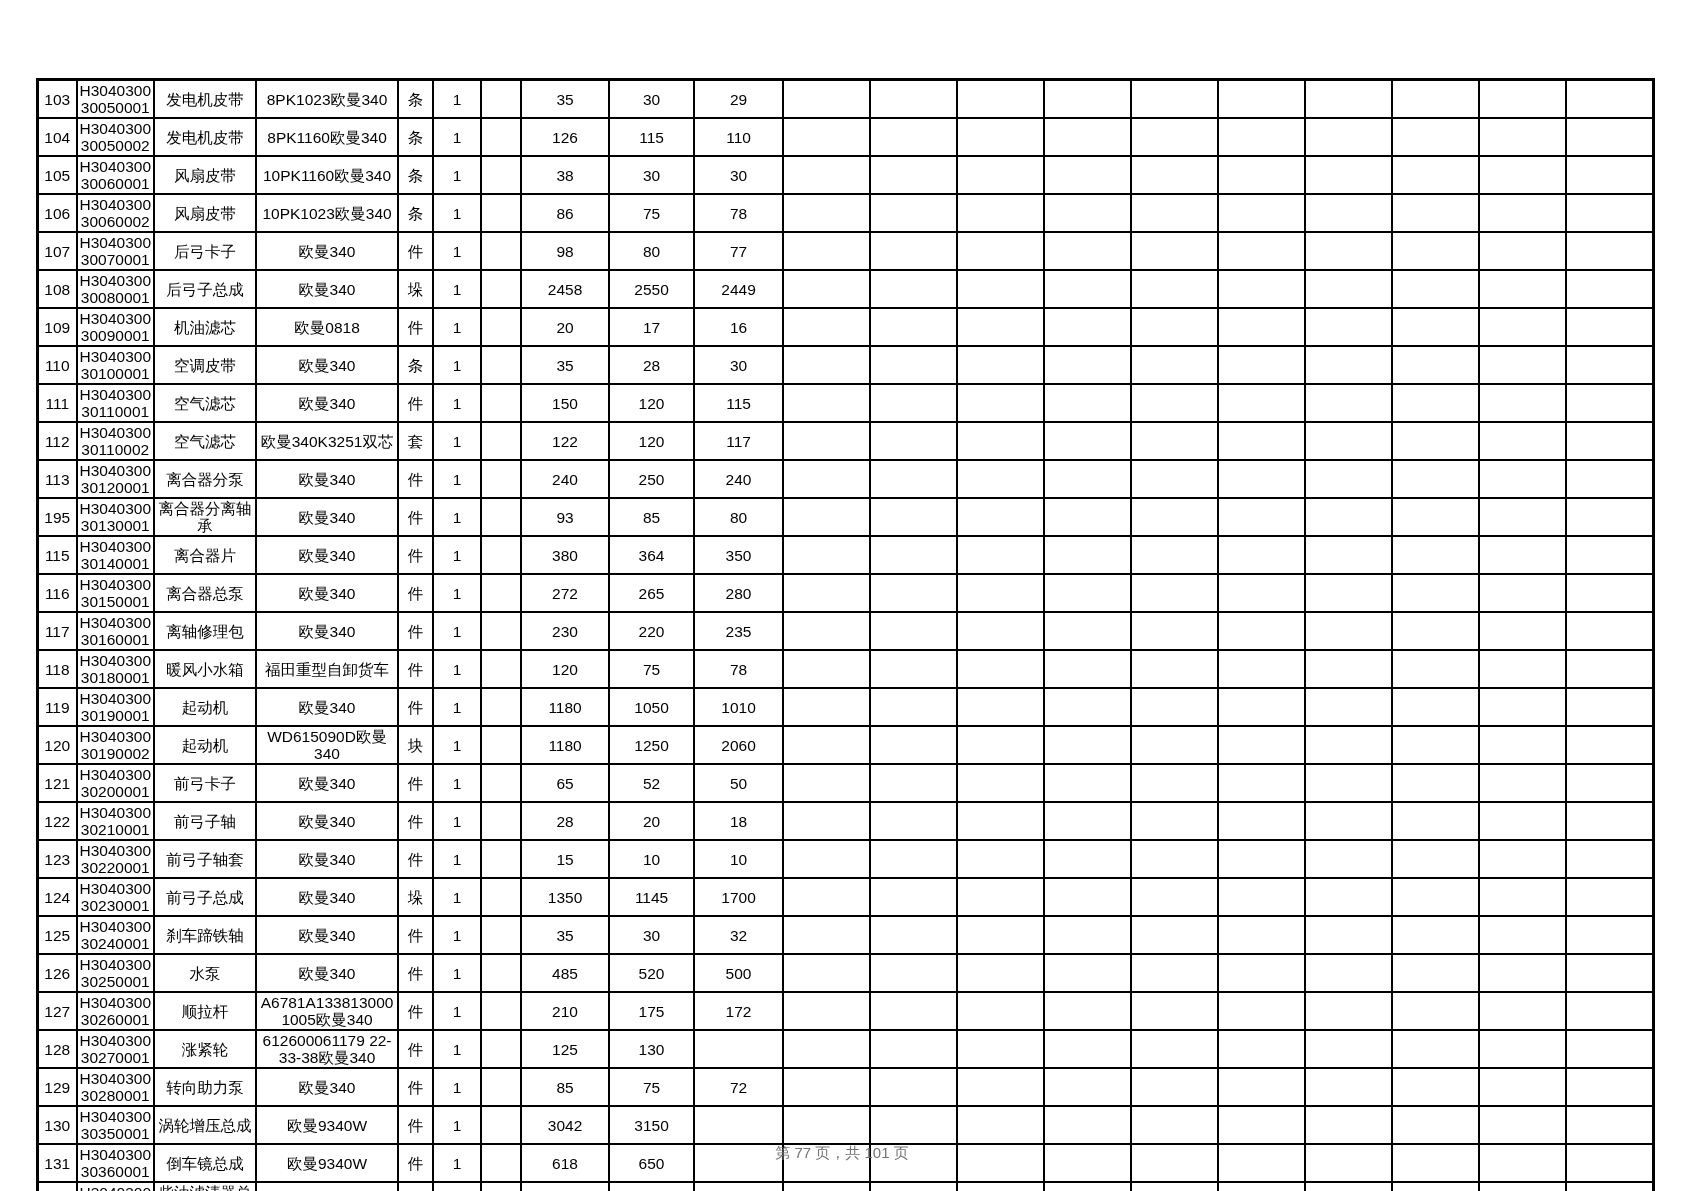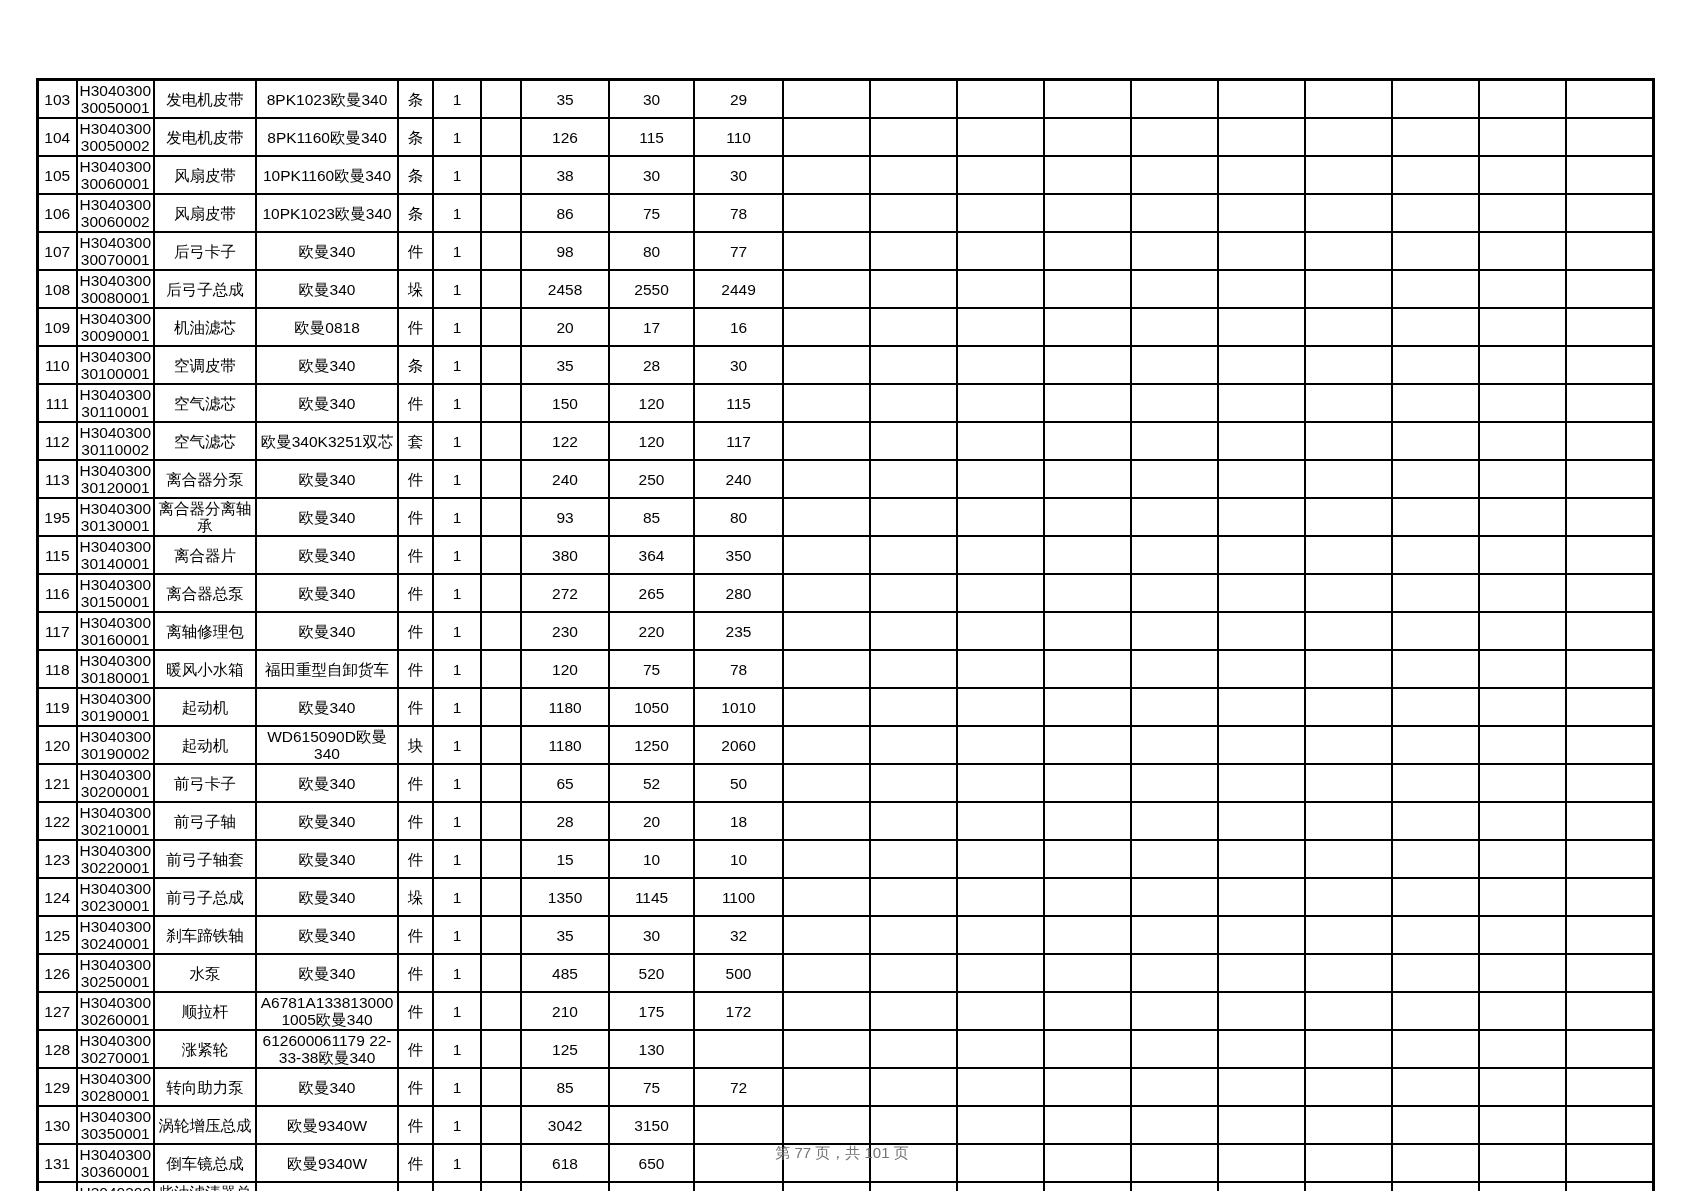--- a/index.html
+++ b/index.html
@@ -562,21 +562,21 @@
           <td class="num">124</td>
           <td class="code">H3040300
 30230001</td>
           <td class="name">前弓子总成</td>
           <td class="spec">欧曼340</td>
           <td class="unit">垛</td>
           <td class="qty">1</td>
           <td class="gap"></td>
           <td class="price">1350</td>
           <td class="price">1145</td>
-          <td class="price">1100</td>
+          <td class="price">1700</td>
           <td class="extra"></td>
           <td class="extra"></td>
           <td class="extra"></td>
           <td class="extra"></td>
           <td class="extra"></td>
           <td class="extra"></td>
           <td class="extra"></td>
           <td class="extra"></td>
           <td class="extra"></td>
           <td class="extra"></td>

